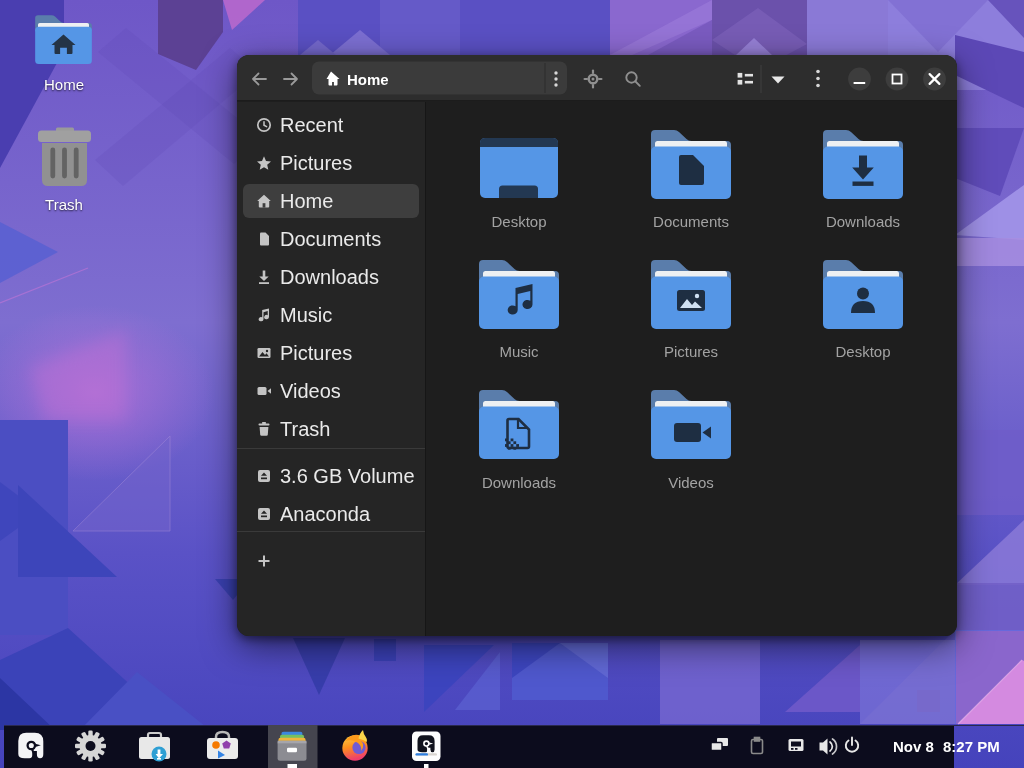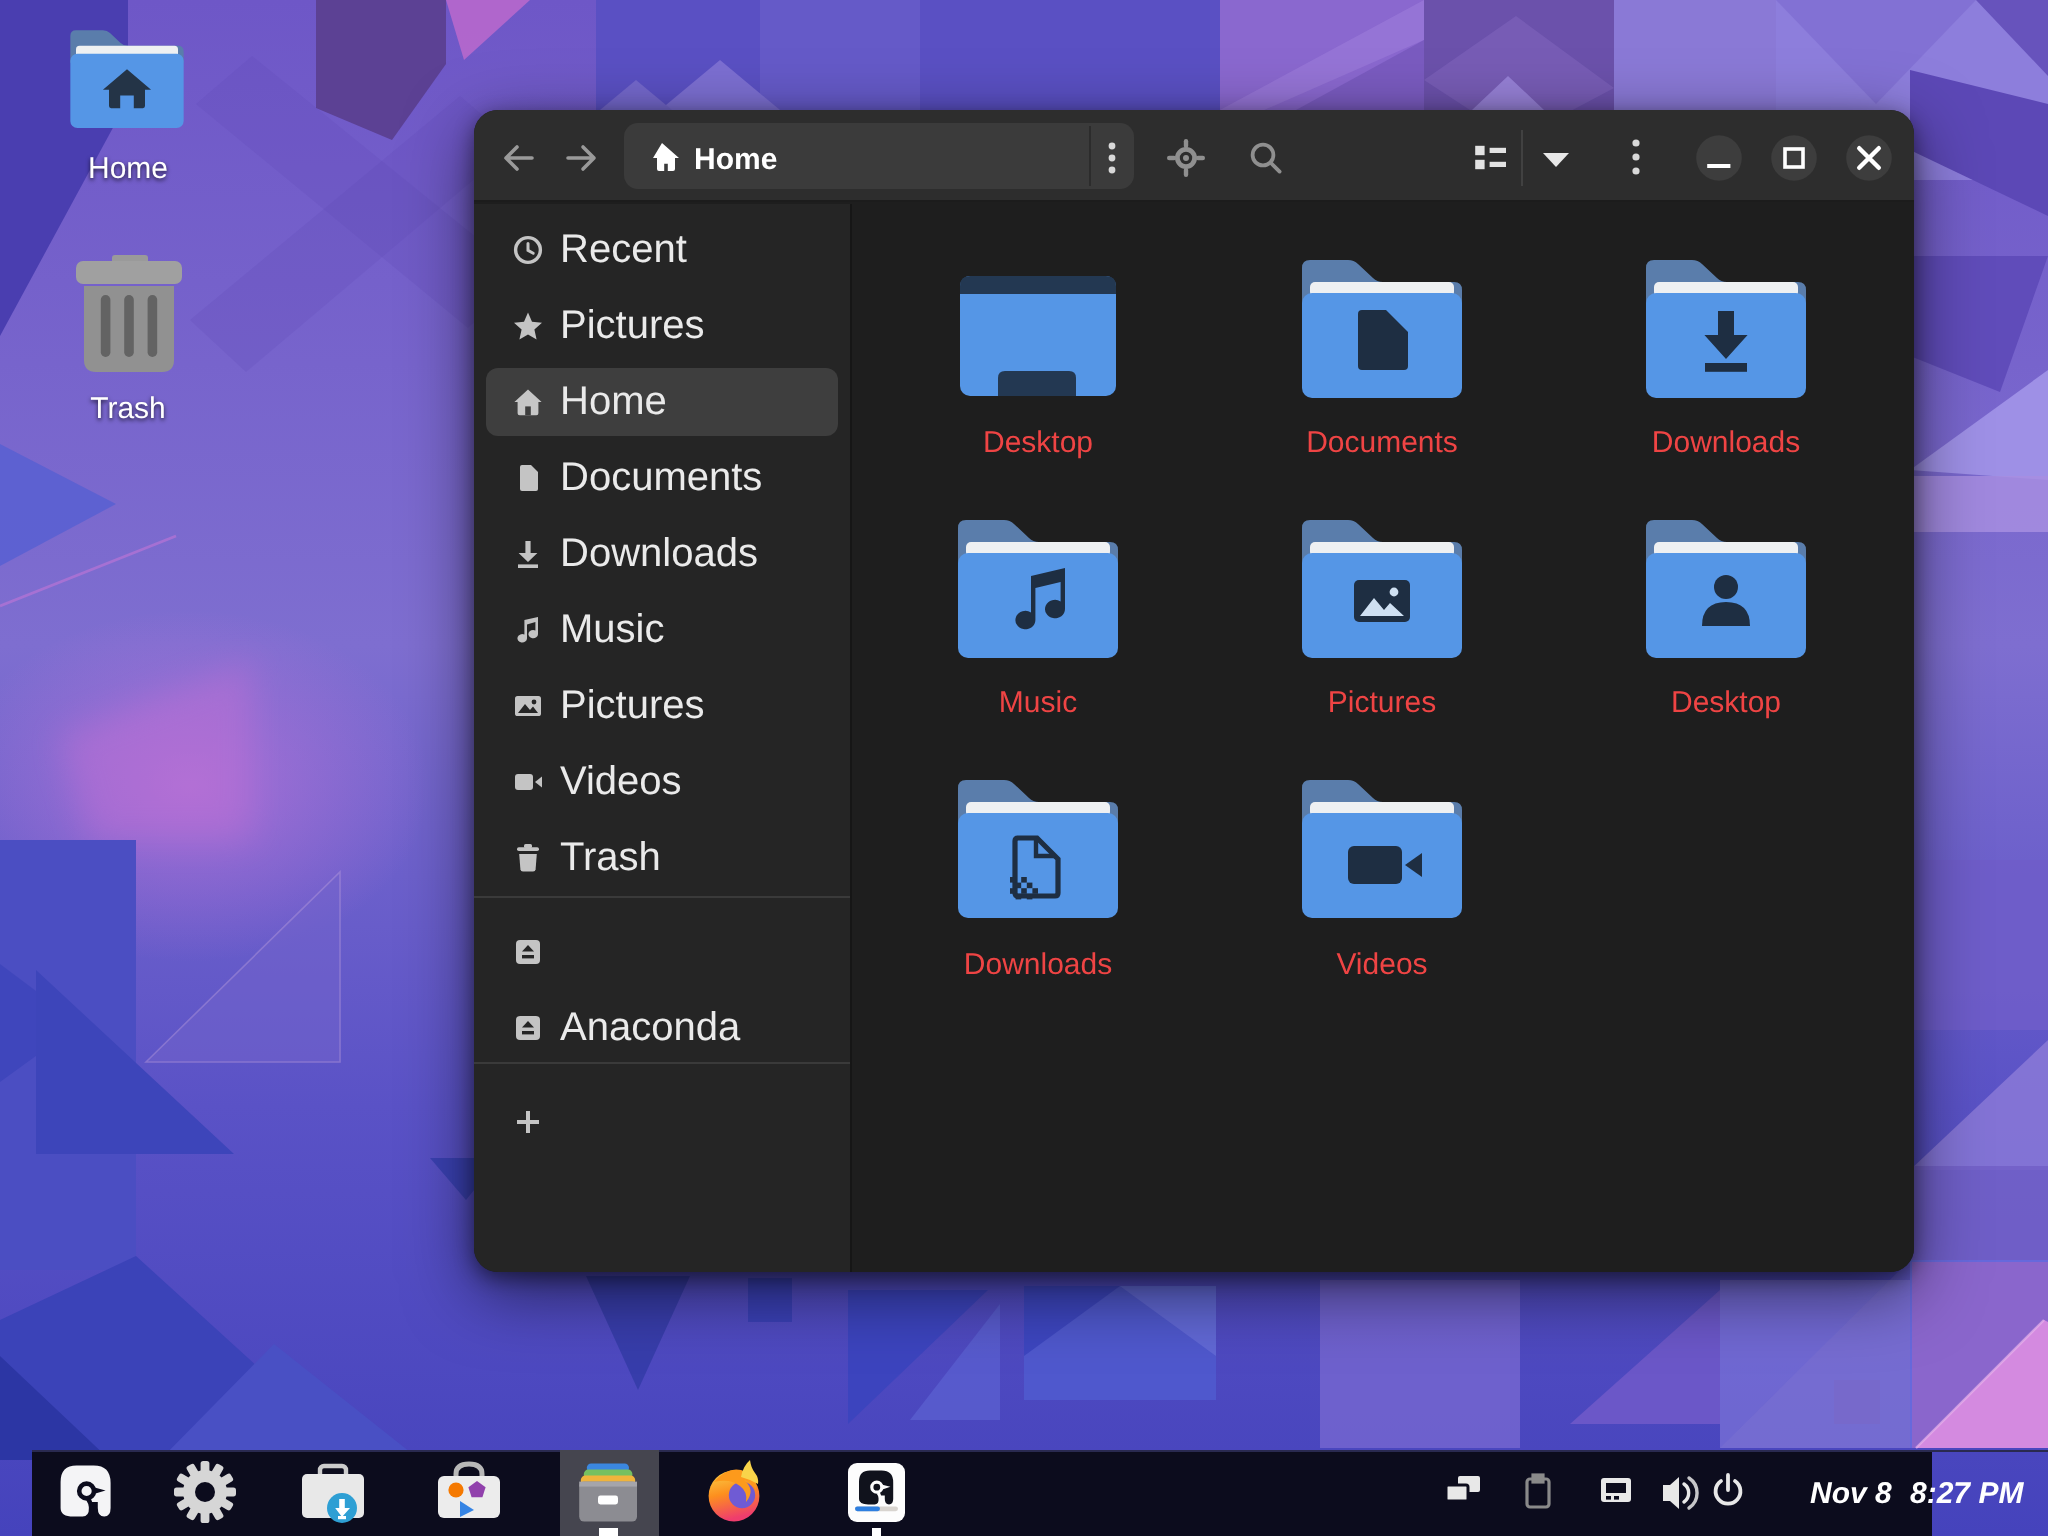--- a/index.html
+++ b/index.html
@@ -17,23 +17,23 @@
              background:#252525; border-radius:0 0 0 12px; }
   #sep-v { position:absolute; left:188px; top:47px; width:1px; height:534px; background:#161616; }
   #content { position:absolute; left:189px; top:47px; width:531px; height:534px;
              background:#1e1e1e; border-radius:0 0 12px 0; }
   .srow { position:absolute; left:6px; width:176px; height:34px; color:#eaeaea;
           font-size:20px; line-height:34px; border-radius:6px; }
   .srow.sel { background:#3e3e3e; }
   .srow svg { position:absolute; left:13px; top:9px; }
   .srow span { position:absolute; left:37px; }
   .ssep { position:absolute; left:0; width:188px; height:1px; background:#3a3a3a; }
-  .flabel { position:absolute; width:160px; text-align:center; color:#ef4444; font-size:15px; }
+  .flabel { position:absolute; width:160px; text-align:center; color:#a3a3a3; font-size:15px; }
   .ficon { position:absolute; }
-  #taskbar { position:absolute; left:16px; top:725px; width:950px; height:43px; background:#0c0c1d;font-style:italic; }
+  #taskbar { position:absolute; left:4px; top:725px; width:950px; height:43px; background:#0c0c1d; }
 </style>
 </head>
 <body>
 <svg id="wall" width="1024" height="768" viewBox="0 0 1024 768">
 <defs>
 <linearGradient id="bg" x1="0" y1="0" x2="0" y2="1">
  <stop offset="0" stop-color="#6e57c7"></stop>
  <stop offset="0.42" stop-color="#7e6ed0"></stop>
  <stop offset="0.72" stop-color="#5a52c6"></stop>
  <stop offset="1" stop-color="#4543bc"></stop>
@@ -311,20 +311,21 @@
       </svg>
       <span>Trash</span>
     </div>
   <div class="ssep" style="top:393px"></div>
   <div class="srow" style="top:404px">
       <svg width="16" height="16">
         <rect x="2" y="2" width="12" height="12" rx="2" fill="#c4c4c4"></rect>
         <path d="M8,4.5 l3,3.2 h-6 z" fill="#252525"></path>
         <rect x="5" y="9.5" width="6" height="1.7" fill="#252525"></rect>
       </svg>
+      <span>3.6 GB Volume</span>
     </div>
   <div class="srow" style="top:442px">
       <svg width="16" height="16">
         <rect x="2" y="2" width="12" height="12" rx="2" fill="#c4c4c4"></rect>
         <path d="M8,4.5 l3,3.2 h-6 z" fill="#252525"></path>
         <rect x="5" y="9.5" width="6" height="1.7" fill="#252525"></rect>
       </svg>
       <span>Anaconda</span>
     </div>
   <div class="ssep" style="top:476px"></div>

